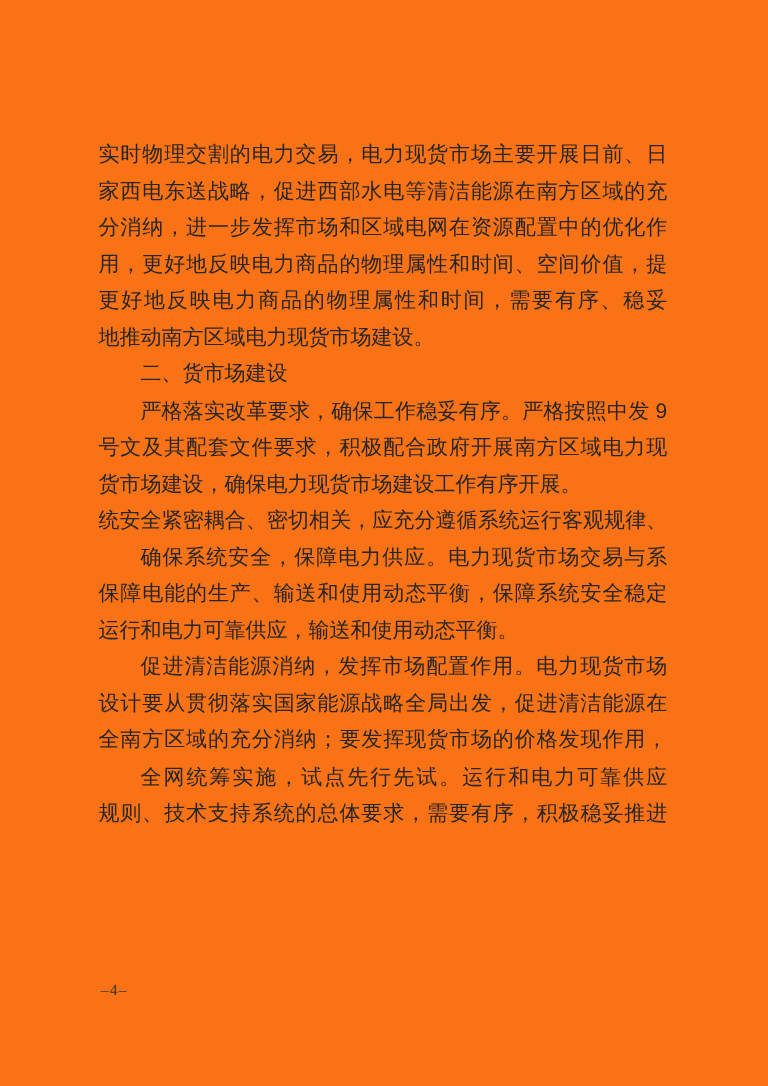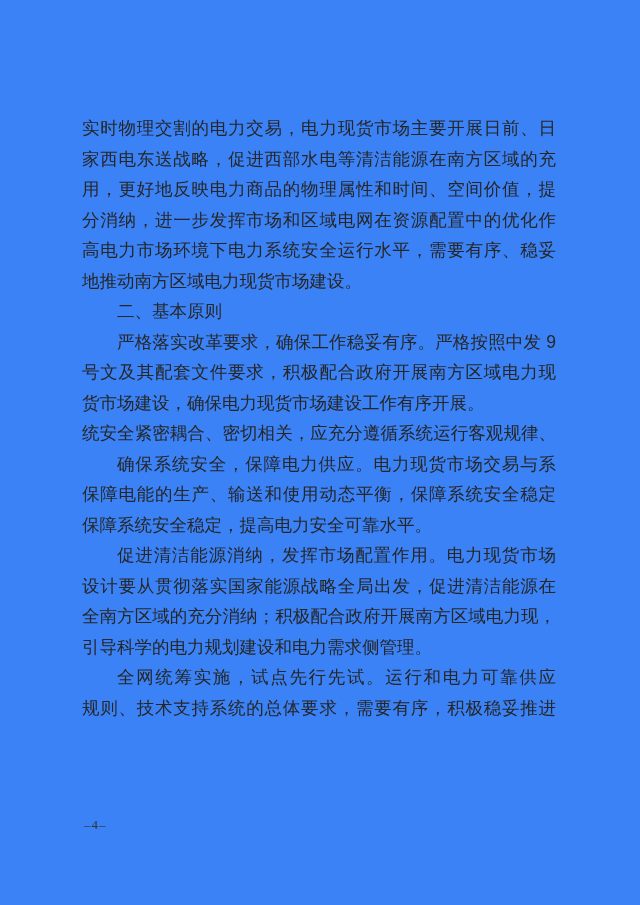--- a/index.html
+++ b/index.html
@@ -4,21 +4,21 @@
 <style>
   html, body {
     margin: 0;
     padding: 0;
     background: #ffffff;
   }
   .page {
     position: relative;
     width: 640px;
     height: 905px;
-    background: #3b82f6;
+    background: #f97316;
     overflow: hidden;
     font-family: "Liberation Sans", sans-serif;
   }
   .text-block {
     position: absolute;
     left: 82px;
     top: 113px;
     width: 474px;
     color: #262626;
     font-size: 17.5px;
@@ -53,33 +53,32 @@
     color: #333333;
   }
 </style>
 </head>
 <body>
 
 <div class="page">
   <div class="text-block">
     <div class="line j">实时物理交割的电力交易，电力现货市场主要开展日前、日</div>
     <div class="line j">家西电东送战略，促进西部水电等清洁能源在南方区域的充</div>
+    <div class="line j">分消纳，进一步发挥市场和区域电网在资源配置中的优化作</div>
     <div class="line j">用，更好地反映电力商品的物理属性和时间、空间价值，提</div>
-    <div class="line j">分消纳，进一步发挥市场和区域电网在资源配置中的优化作</div>
-    <div class="line j">高电力市场环境下电力系统安全运行水平，需要有序、稳妥</div>
+    <div class="line j">更好地反映电力商品的物理属性和时间，需要有序、稳妥</div>
     <div class="line e">地推动南方区域电力现货市场建设。</div>
-    <div class="line e ind">二、基本原则</div>
+    <div class="line e ind">二、货市场建设</div>
     <div class="line j ind">严格落实改革要求，确保工作稳妥有序。严格按照中发 9</div>
     <div class="line j">号文及其配套文件要求，积极配合政府开展南方区域电力现</div>
     <div class="line e">货市场建设，确保电力现货市场建设工作有序开展。</div>
     <div class="line j">统安全紧密耦合、密切相关，应充分遵循系统运行客观规律、</div>
     <div class="line j ind">确保系统安全，保障电力供应。电力现货市场交易与系</div>
     <div class="line j">保障电能的生产、输送和使用动态平衡，保障系统安全稳定</div>
-    <div class="line e">保障系统安全稳定，提高电力安全可靠水平。</div>
+    <div class="line e">运行和电力可靠供应，输送和使用动态平衡。</div>
     <div class="line j ind">促进清洁能源消纳，发挥市场配置作用。电力现货市场</div>
     <div class="line j">设计要从贯彻落实国家能源战略全局出发，促进清洁能源在</div>
-    <div class="line j">全南方区域的充分消纳；积极配合政府开展南方区域电力现，</div>
-    <div class="line e">引导科学的电力规划建设和电力需求侧管理。</div>
+    <div class="line j">全南方区域的充分消纳；要发挥现货市场的价格发现作用，</div>
     <div class="line j ind">全网统筹实施，试点先行先试。运行和电力可靠供应</div>
     <div class="line j">规则、技术支持系统的总体要求，需要有序，积极稳妥推进</div>
   </div>
   <div class="footer">–4–</div>
 </div>
 
 </body></html>

